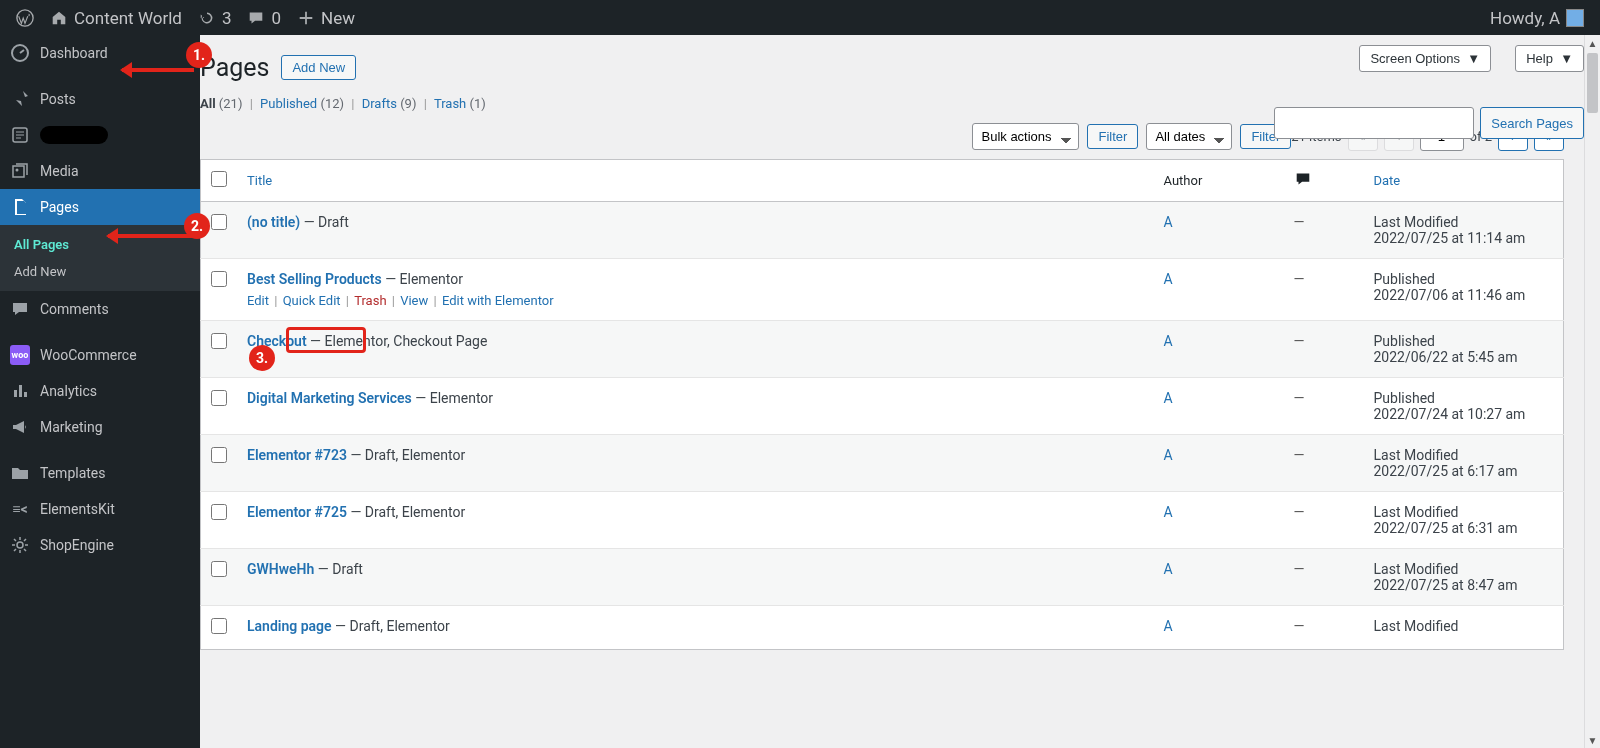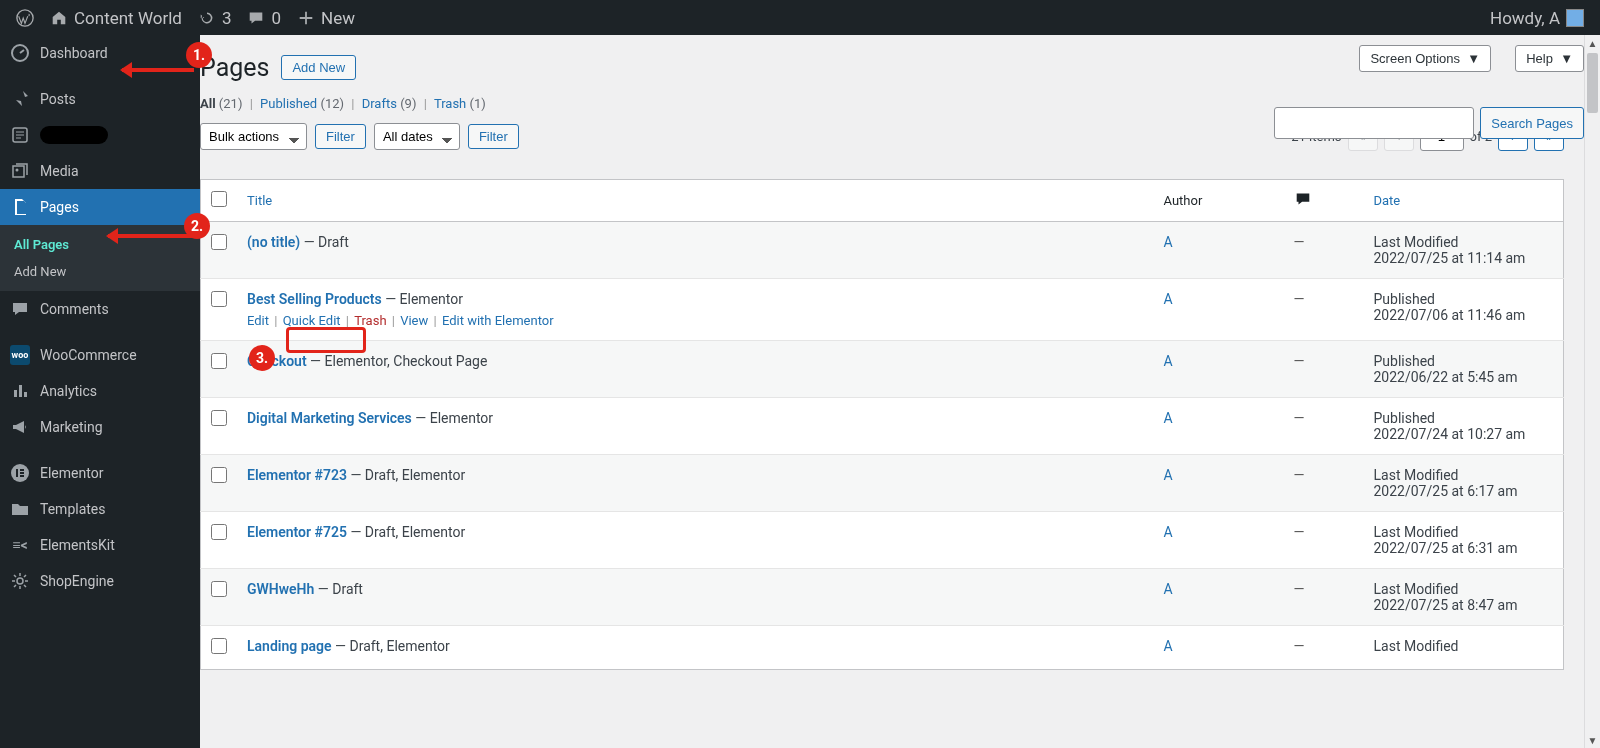--- a/index.html
+++ b/index.html
@@ -27,21 +27,21 @@
   
   .main { position:absolute; left:180px; right:16px; top:35px; padding:10px 20px 0 20px;}
   .title-row { display:flex; align-items:center; gap:12px; margin:8px 0 14px 0;}
   h1 { font-size:25px; font-weight:400; color:#1d2327;}
   .btn { border:1px solid #2271b1; color:#2271b1; background:#f6f7f7; border-radius:3px; padding:4px 10px; cursor:pointer; font-size:13px; }
   .btn.outline { border:1px solid #8c8f94; color:#2c3338; background:#fff; padding:5px 10px;}
   .top-actions { position:absolute; top:10px; right:0; display:flex; gap:24px;}
   .views { margin-bottom:10px;}
   .views .sep { color:#999; margin:0 4px;}
   .views .count { color:#646970;}
-  .filters-row { display:flex; align-items:center; justify-content:space-between; margin-bottom:28px;}
+  .filters-row { display:flex; align-items:center; justify-content:flex-end; margin-bottom:8px;}
   .filters-left { display:flex; gap:8px; align-items:center;}
   select.wp { border:1px solid #8c8f94; border-radius:3px; padding:5px 26px 5px 8px; background:#fff; font-size:13px; appearance:none; background-image: linear-gradient(45deg,transparent 48%,#555 48%),linear-gradient(-45deg,transparent 48%,#555 48%); background-position: right 12px top 14px, right 7px top 14px; background-size:5px 5px; background-repeat:no-repeat;}
   .search-row { position:absolute; top:72px; right:0; display:flex; gap:6px;}
   input.search { border:1px solid #8c8f94; border-radius:3px; width:200px; height:32px; padding:4px 6px;}
   .pagination { display:flex; align-items:center; gap:6px; color:#3c434a;}
   .pg-btn { border:1px solid #dcdcde; background:#f6f7f7; color:#a7aaad; width:30px; height:30px; display:flex; align-items:center; justify-content:center; border-radius:3px; cursor:default;}
   .pg-btn.active { border:1px solid #2271b1; color:#2271b1; background:#fff; cursor:pointer;}
   input.page-num { width:44px; height:30px; border:1px solid #8c8f94; border-radius:3px; text-align:center;}
 
   
@@ -164,48 +164,36 @@
     <div class="sub">Add New</div>
   </div>
   <div class="menu-item">
       <svg viewBox="0 0 20 20">
         <path d="M3 4h14v9H9l-4 3v-3H3z"></path>
       </svg>
       <span>Comments</span>
     </div>
   <div style="height:10px"></div>
   <div class="menu-item">
-      <span class="micon" style="background:#0c4a6e;border-radius:3px;color:#fff;font-size:9px;font-weight:700;">woo</span>
+      <span class="micon" style="background:#8b5cf6;border-radius:3px;color:#fff;font-size:9px;font-weight:700;">woo</span>
       <span>WooCommerce</span>
     </div>
   <div class="menu-item">
       <svg viewBox="0 0 20 20">
         <path d="M4 16V9h3v7zM9 16V4h3v12zM14 16v-5h3v5z"></path>
       </svg>
       <span>Analytics</span>
     </div>
   <div class="menu-item">
       <svg viewBox="0 0 20 20">
         <path d="M3 8v4h3l8 4V4L6 8zM15 8a3 3 0 0 1 0 4"></path>
       </svg>
       <span>Marketing</span>
     </div>
   <div style="height:10px"></div>
-  <div class="menu-item">
-      <span class="micon">
-        <svg viewBox="0 0 20 20">
-          <circle cx="10" cy="10" r="9" fill="#9ca2a7"></circle>
-          <rect x="6" y="6" width="2" height="8" fill="#1d2327"></rect>
-          <rect x="10" y="6" width="4" height="2" fill="#1d2327"></rect>
-          <rect x="10" y="9" width="4" height="2" fill="#1d2327"></rect>
-          <rect x="10" y="12" width="4" height="2" fill="#1d2327"></rect>
-        </svg>
-      </span>
-      <span>Elementor</span>
-    </div>
   <div class="menu-item">
       <svg viewBox="0 0 20 20">
         <path d="M2 5h6l2 2h8v9H2z"></path>
       </svg>
       <span>Templates</span>
     </div>
   <div class="menu-item">
       <span class="micon" style="font-weight:700;color:#9ca2a7;">≡&lt;</span>
       <span>ElementsKit</span>
     </div>

